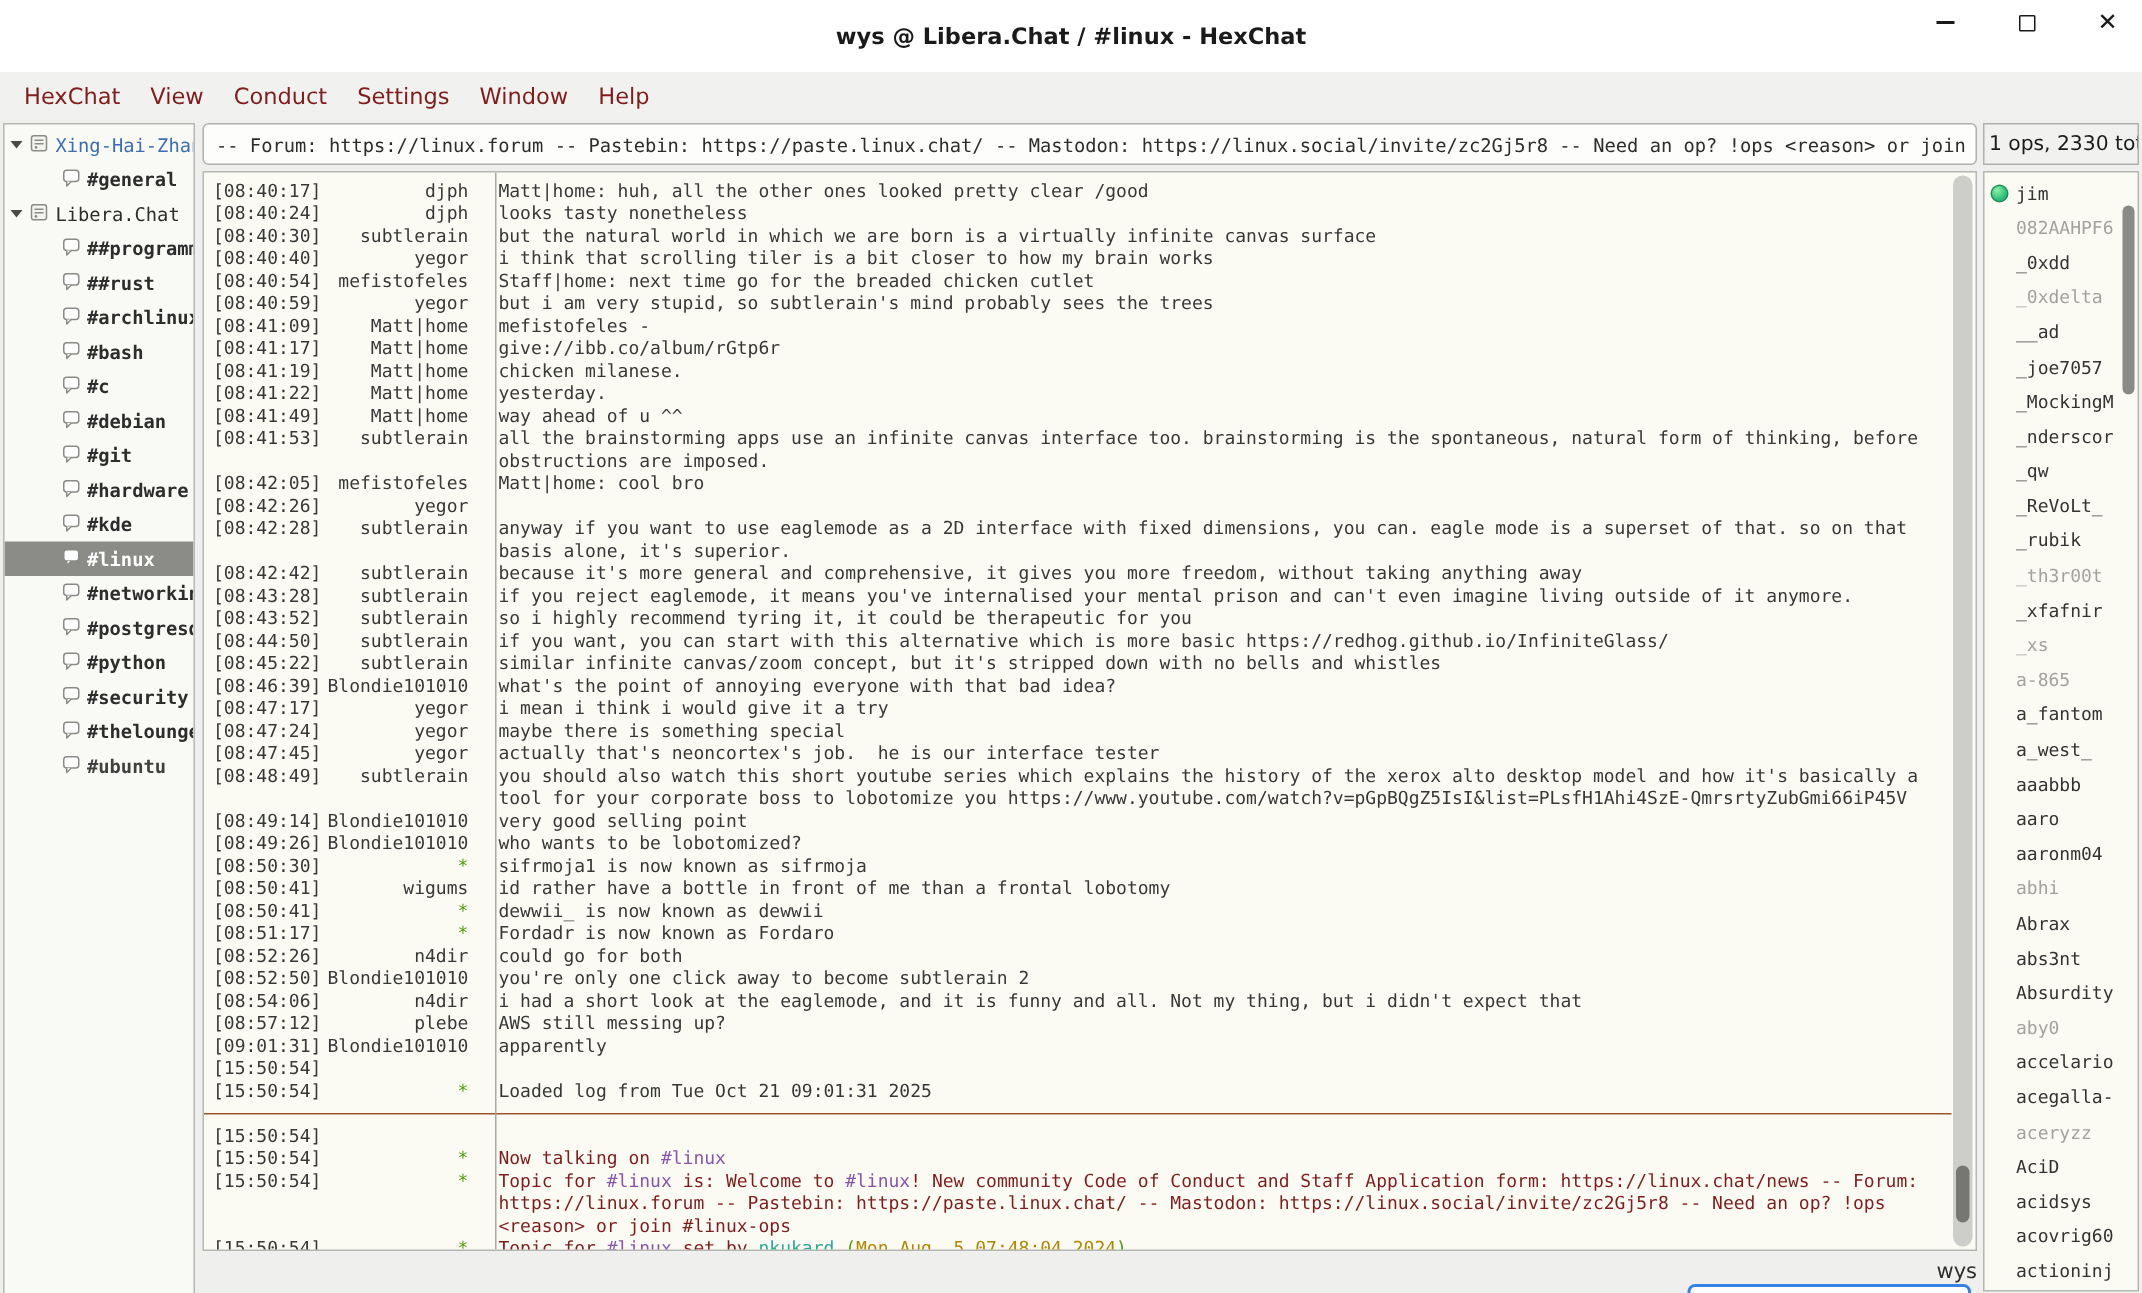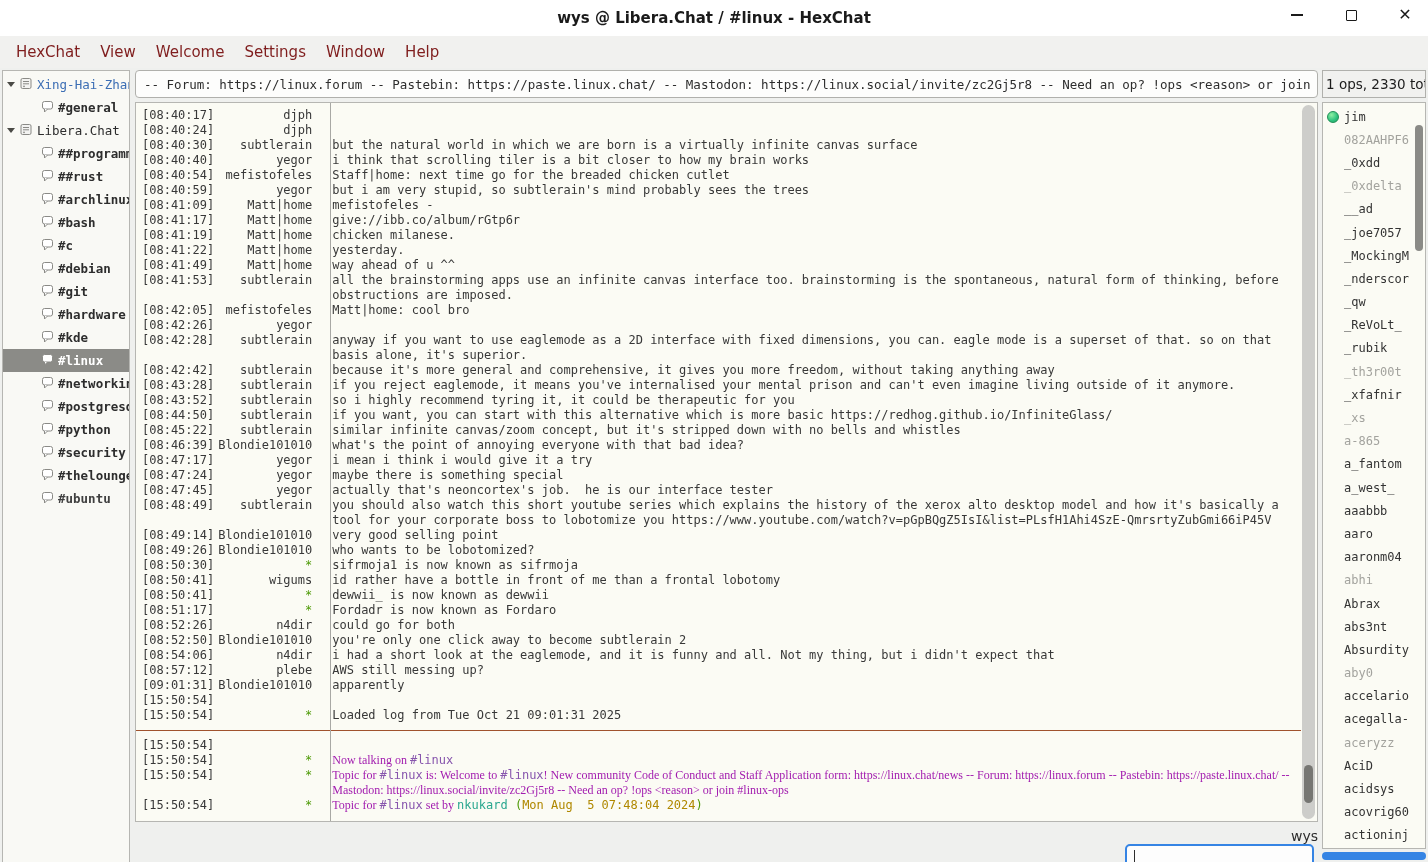--- a/index.html
+++ b/index.html
@@ -1,20 +1,20 @@
 <!DOCTYPE html>
 <html style="--accent: #3584e4; --marker: #a0522d; --away: #a3a39e;"><head>
 <meta charset="utf-8">
 <style>
   * { margin:0; padding:0; box-sizing:border-box; }
   html,body { width:1428px; height:862px; overflow:hidden;
     font-family:"DejaVu Sans", sans-serif; background:#eff0ee; color:#2d2d2d; }
 
   
-  .titlebar { height:36px; background:#ffffff; display:flex; align-items:center;
+  .titlebar { height:48px; background:#ffffff; display:flex; align-items:center;
     justify-content:center; position:relative; }
   .titlebar .title { font-size:15px; font-weight:bold; color:#1a1a1a; }
   .win-controls { position:absolute; right:12px; top:0; height:30px;
     display:flex; align-items:center; gap:32px; }
   .wc { width:22px; height:22px; display:flex; align-items:center;
     justify-content:center; cursor:default; }
   .ic-min { width:12px; height:0; border-bottom:2px solid #1a1a1a; }
   .ic-max { width:11px; height:11px; border:1.7px solid #1a1a1a; border-radius:1px; }
   .ic-close { font-size:16px; color:#1a1a1a; line-height:1; }
 
@@ -57,21 +57,21 @@
     padding-top:5px; color:#383838; }
   .vsep { position:absolute; left:194px; top:0; bottom:0; width:1px;
     background:#a8a8a4; }
   .chat-row { display:flex; align-items:flex-start; }
   .col-time { flex:0 0 78px; padding-left:6px; white-space:pre; }
   .col-nick { flex:0 0 110px; text-align:right; padding-right:12px; white-space:pre;
     overflow:hidden; }
   .col-msg { flex:1; padding-left:8px; padding-right:20px; white-space:pre-wrap;
     overflow-wrap:break-word; }
   .nick-star { color:#4e9a06; }
-  .c-t { color:#a21caf;font-family:Liberation Serif, serif; }
+  .c-t { color:#7f1d1d; }
   .c-chan { color:#8755ad; }
   .c-teal { color:#2aa78f; }
   .c-olive { color:#b08800; }
   .c-green { color:#4e9a06; }
   .unread-marker { border-top:1px solid var(--marker,#a0522d); height:0;
     margin:7px 16px 7px 0; }
   .chat-scroll { position:absolute; right:2px; top:2px; bottom:2px; width:13px;
     background:#cdcdca; border-radius:7px; }
   .chat-thumb { position:absolute; left:2px; width:9px; top:92.5%; height:38px;
     background:#767672; border-radius:5px; }
@@ -121,21 +121,21 @@
       </div>
     <div class="wc">
         <span class="ic-close">✕</span>
       </div>
   </div>
 </div>
 
 <div class="menubar" id="menubar">
     <span class="menu-item">HexChat</span>
     <span class="menu-item">View</span>
-    <span class="menu-item">Welcome</span>
+    <span class="menu-item">Conduct</span>
     <span class="menu-item">Settings</span>
     <span class="menu-item">Window</span>
     <span class="menu-item">Help</span>
   </div>
 
 <div class="main">
 
   <div class="left-col">
     <div class="panel server-tree" id="server-tree">
         <div class="tree-row tree-net">
@@ -281,24 +281,26 @@
   </div>
 
   <div class="center-col">
     <div class="topic-bar">-- Forum: https://linux.forum -- Pastebin: https://paste.linux.chat/ -- Mastodon: https://linux.social/invite/zc2Gj5r8 -- Need an op? !ops &lt;reason&gt; or join #linux-ops</div>
     <div class="chat-box">
       <div class="vsep"></div>
       <div id="chat-lines">
           <div class="chat-row">
             <span class="col-time">[08:40:17]</span>
             <span class="col-nick">djph</span>
+            <span class="col-msg">Matt|home: huh, all the other ones looked pretty clear /good</span>
           </div>
           <div class="chat-row">
             <span class="col-time">[08:40:24]</span>
             <span class="col-nick">djph</span>
+            <span class="col-msg">looks tasty nonetheless</span>
           </div>
           <div class="chat-row">
             <span class="col-time">[08:40:30]</span>
             <span class="col-nick">subtlerain</span>
             <span class="col-msg">but the natural world in which we are born is a virtually infinite canvas surface</span>
           </div>
           <div class="chat-row">
             <span class="col-time">[08:40:40]</span>
             <span class="col-nick">yegor</span>
             <span class="col-msg">i think that scrolling tiler is a bit closer to how my brain works</span>

